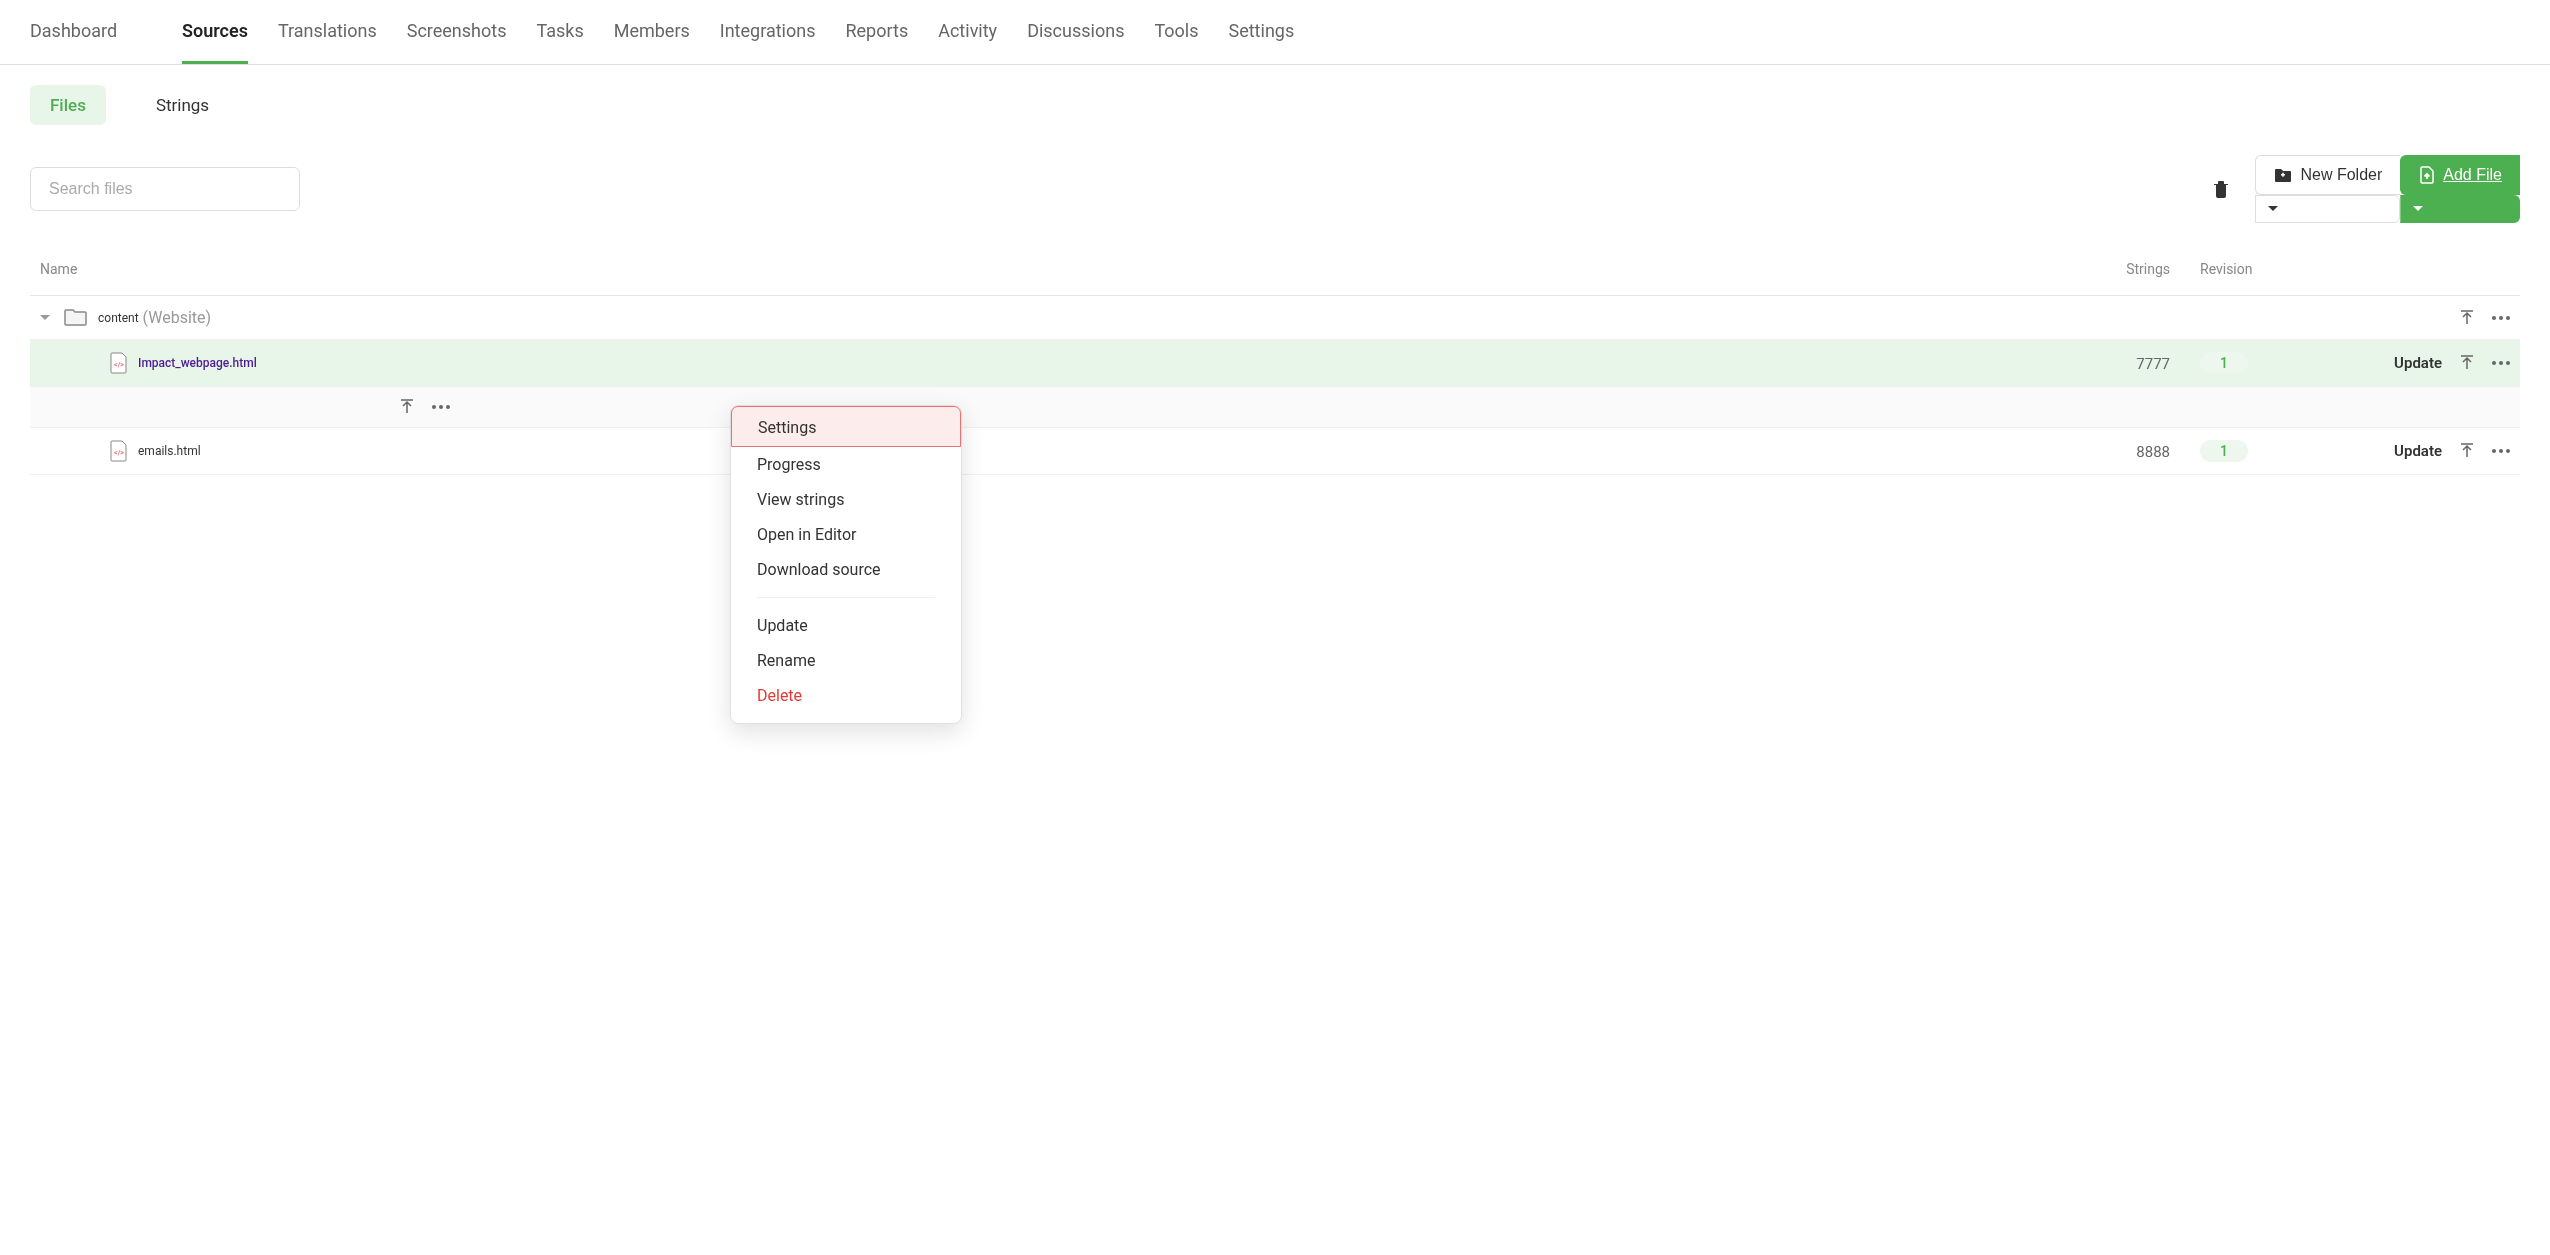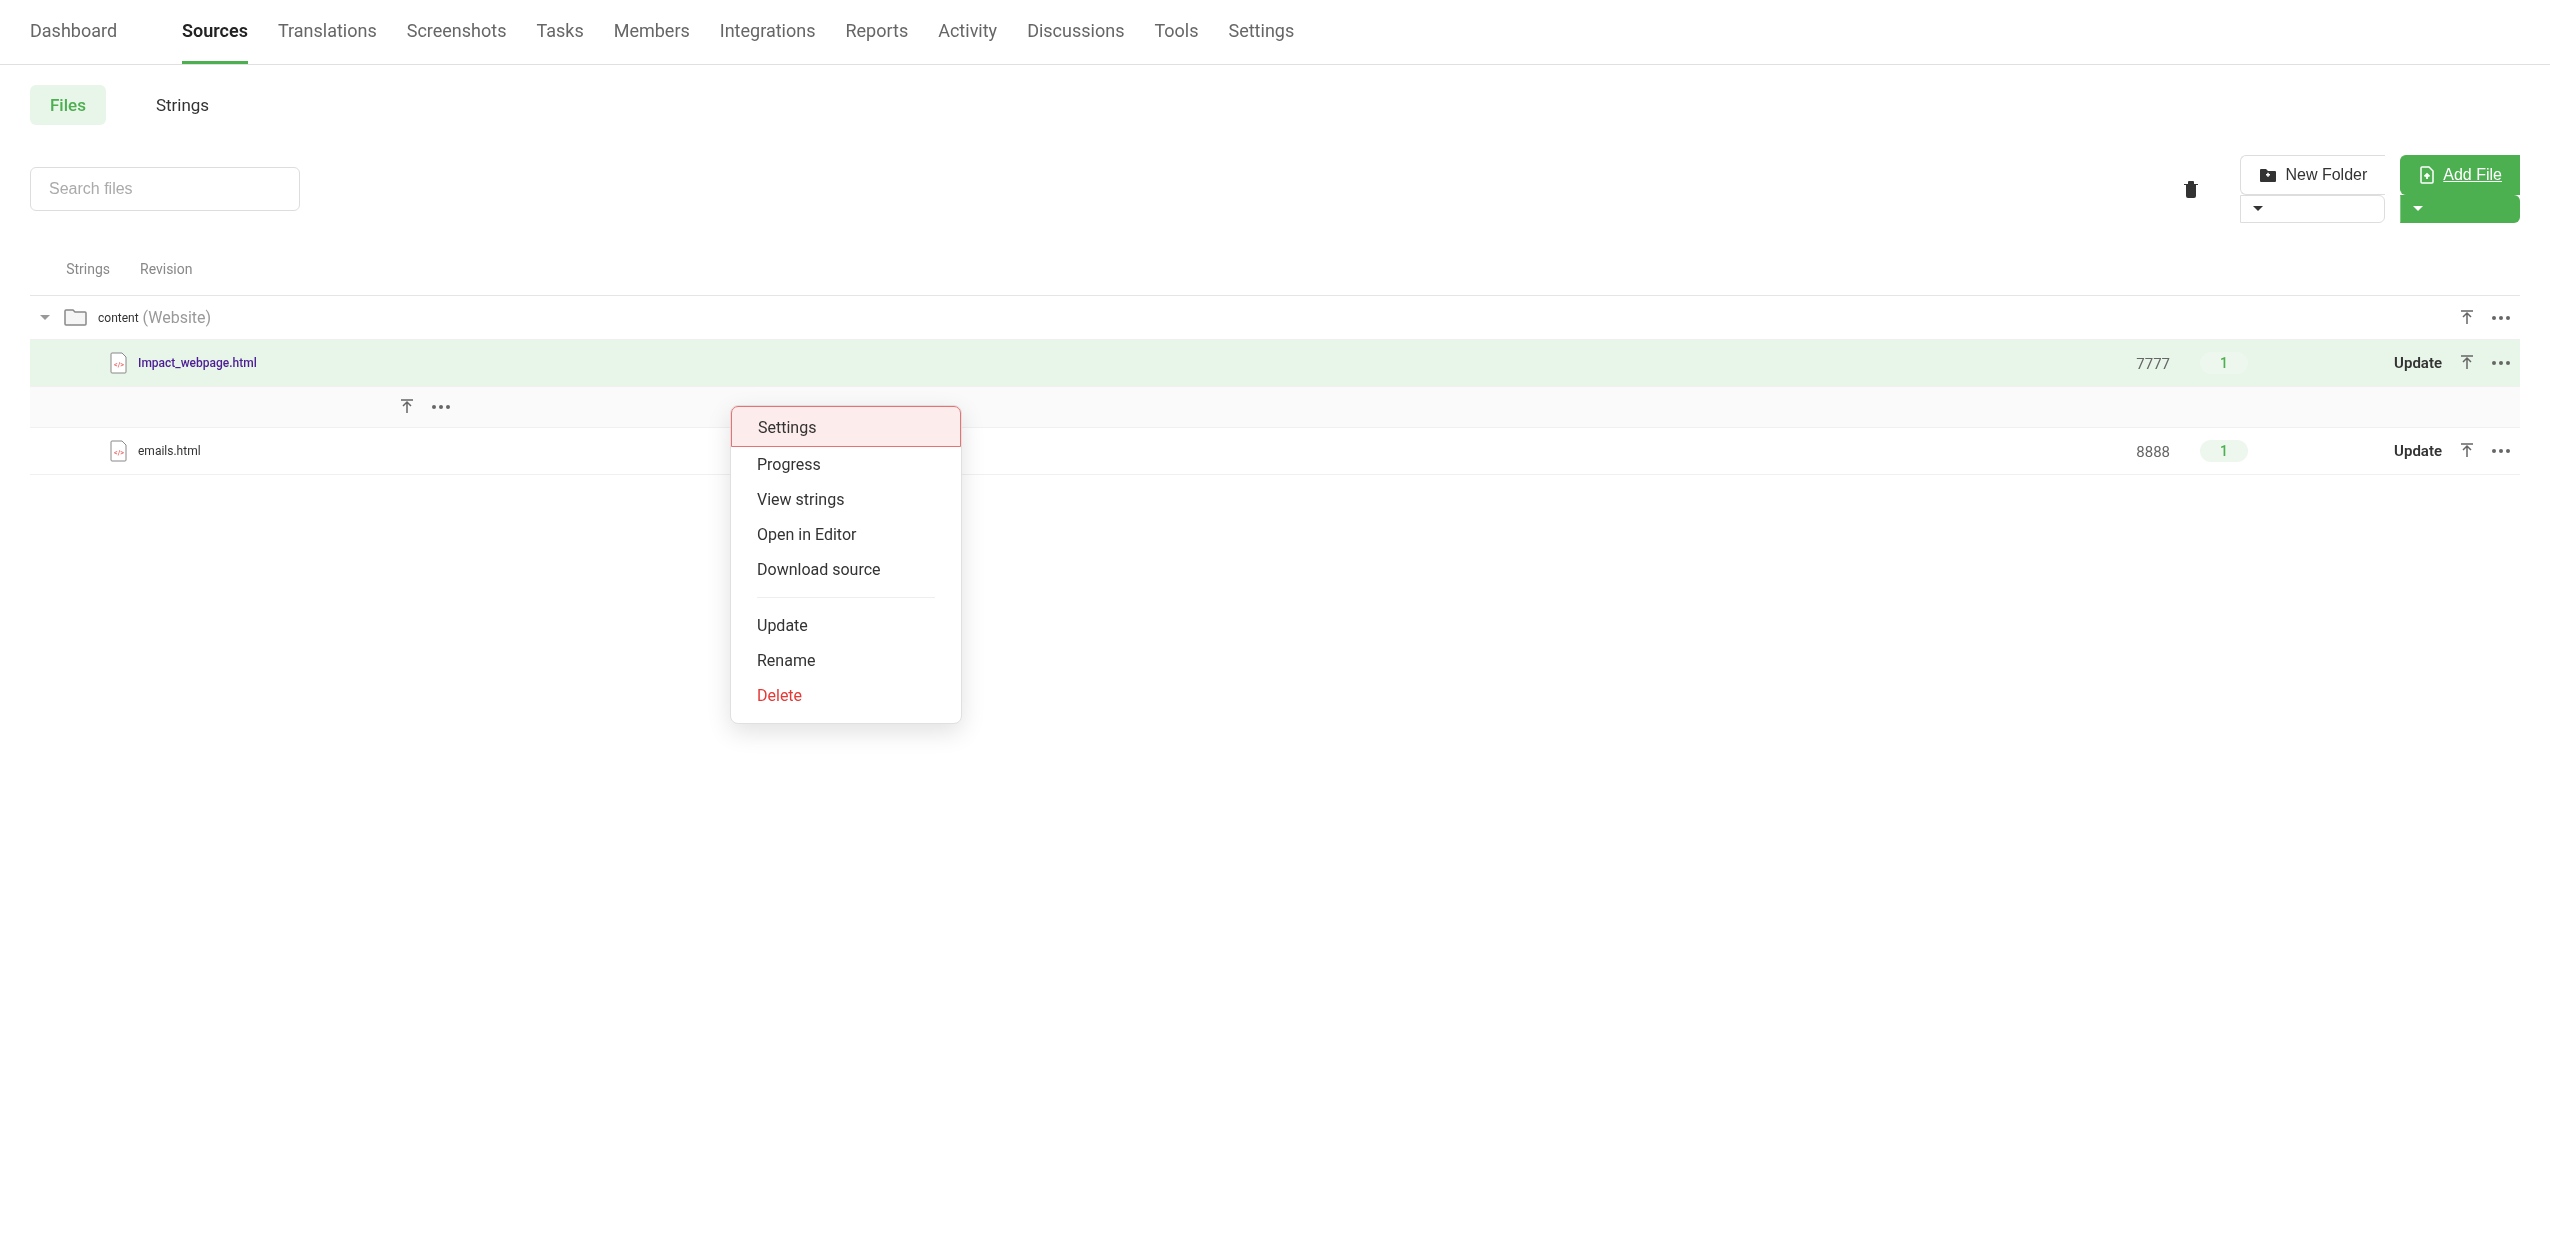--- a/index.html
+++ b/index.html
@@ -52,21 +52,20 @@
       background: #e8f5e9;
       color: #4caf50;
       font-weight: 500;
     }
     
     
     .toolbar {
       display: flex;
       align-items: center;
       padding: 30px 30px 20px 30px;
-      gap: 15px;
     }
     .search-input {
       width: 270px;
       padding: 12px 18px;
       border: 1px solid #ddd;
       border-radius: 6px;
       font-size: 16px;
       color: #333;
     }
     .search-input::placeholder {
@@ -306,20 +305,21 @@
         <svg width="10" height="6" viewBox="0 0 10 6" fill="currentColor">
             <path d="M0 0l5 5 5-5z"></path>
           </svg>
       </span>
     </button>
   </div>
 </div>
 
 <div class="file-table">
   <div class="table-header">
+    <div class="col-name">Name</div>
     <div class="col-strings">Strings</div>
     <div class="col-revision">Revision</div>
     <div class="col-actions"></div>
   </div>
 
   <div class="table-row">
     <div class="col-name" style="display:flex;align-items:center;">
       <span class="expand-toggle">
         <svg width="10" height="6" viewBox="0 0 10 6" fill="currentColor">
             <path d="M0 0l5 5 5-5z"></path>

